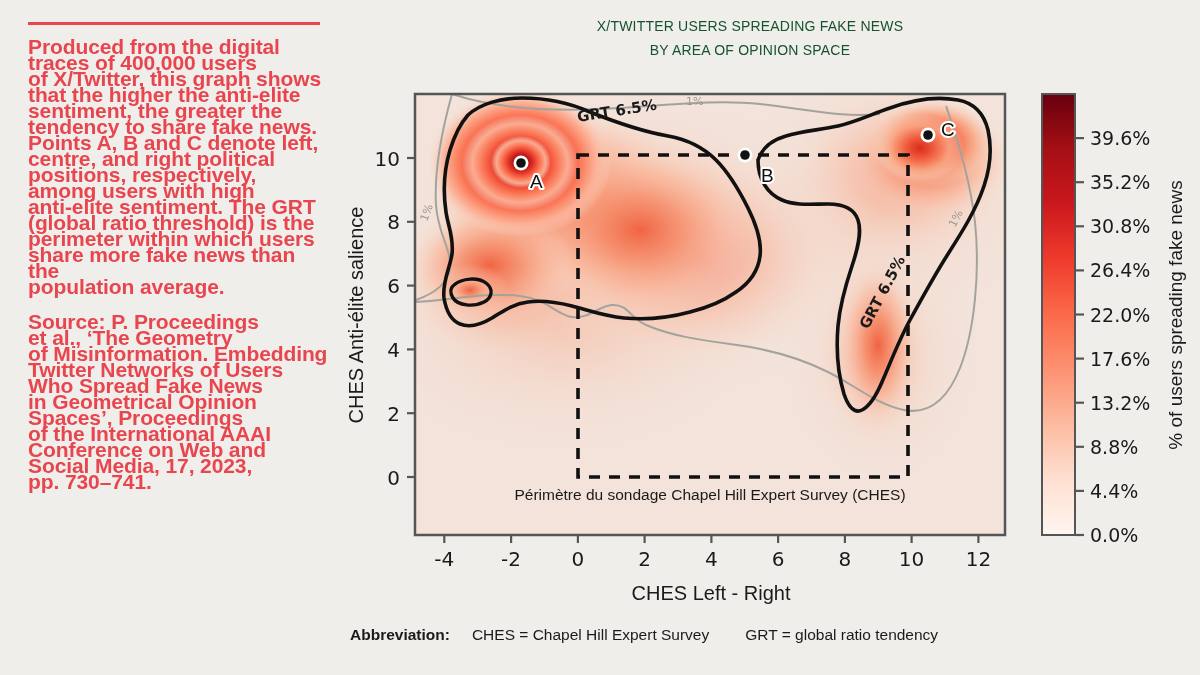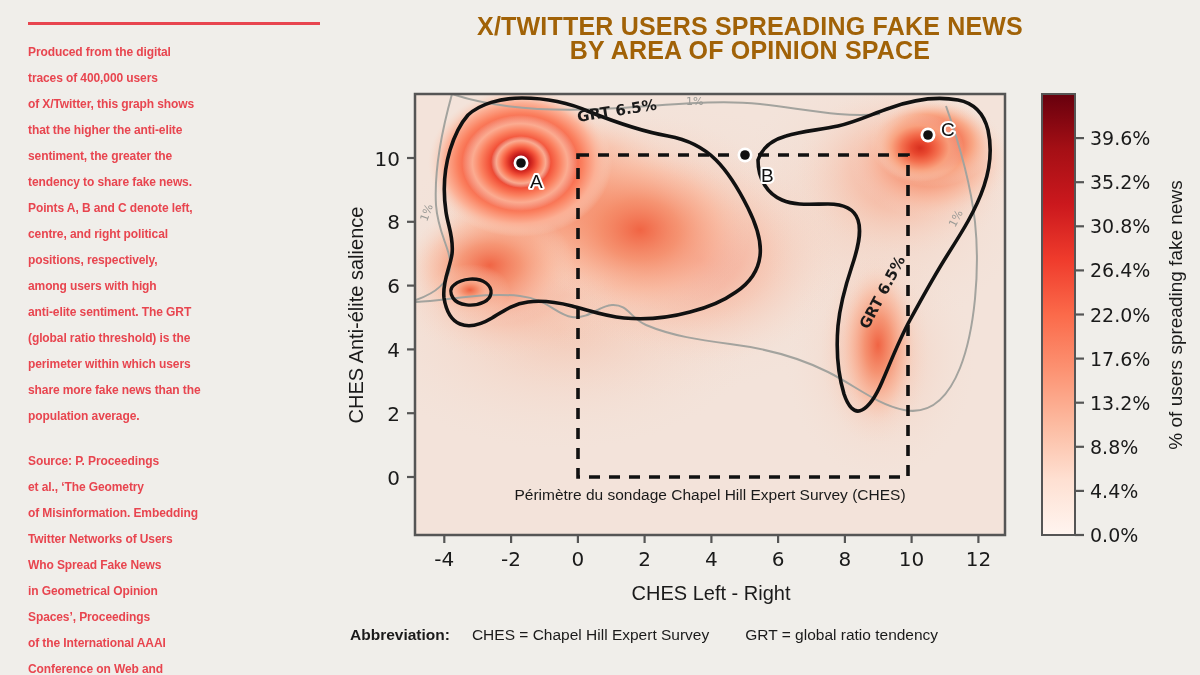--- a/index.html
+++ b/index.html
@@ -16,35 +16,35 @@
   
   .caption-col {
     position:absolute; left:28px; top:22px; width:300px;
   }
   .rule {
     width:292px; height:3px; background:#e8454f; margin-bottom:14px;
   }
   .caption-body, .caption-source {
     color:#e8454f;
     font-weight:bold;
-    font-size:12px;
-    line-height:26px;
+    font-size:21px;
+    line-height:16px;
     letter-spacing:-0.1px;
     white-space:pre-line;
   }
   .caption-source { margin-top:19px; }
   .caption-source .ital { }
 
   
   .chart-title {
     position:absolute; left:430px; top:14px; width:640px;
     text-align:center;
-    color:#a16207;
-    font-weight:bold;
-    font-size:25px;
+    color:#14532d;
+    font-weight:normal;
+    font-size:14px;
     line-height:24px;
     letter-spacing:0.2px;
     white-space:pre-line;
   }
 
   
   .figure { position:absolute; left:0; top:0; width:1200px; height:675px; }
   svg.fig { position:absolute; left:0; top:0; }
 
   .tick-label   { font-family:"DejaVu Sans", sans-serif; font-size:20px; fill:#1a1a1a; }

